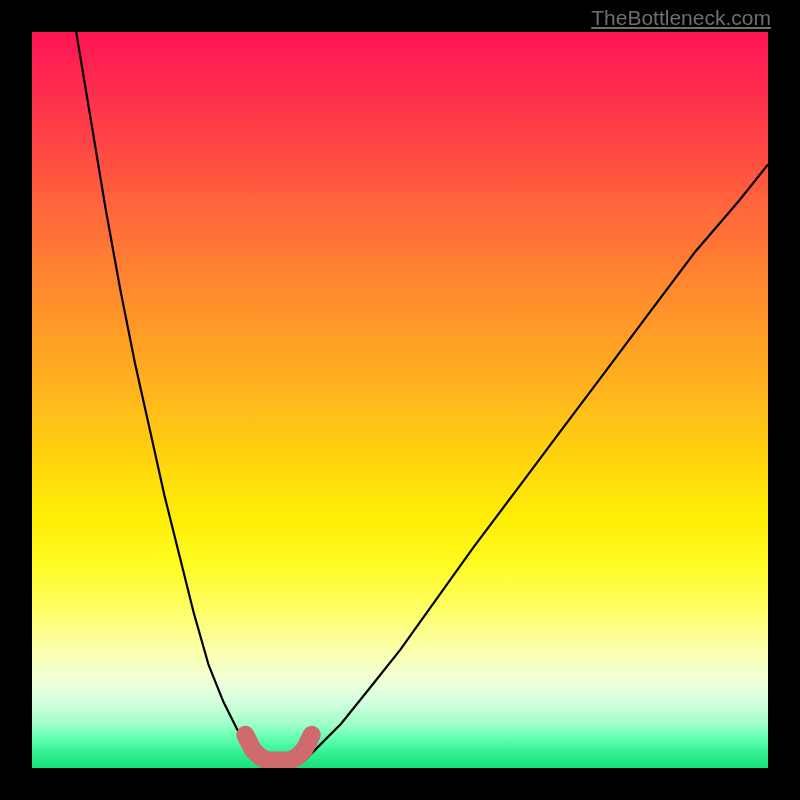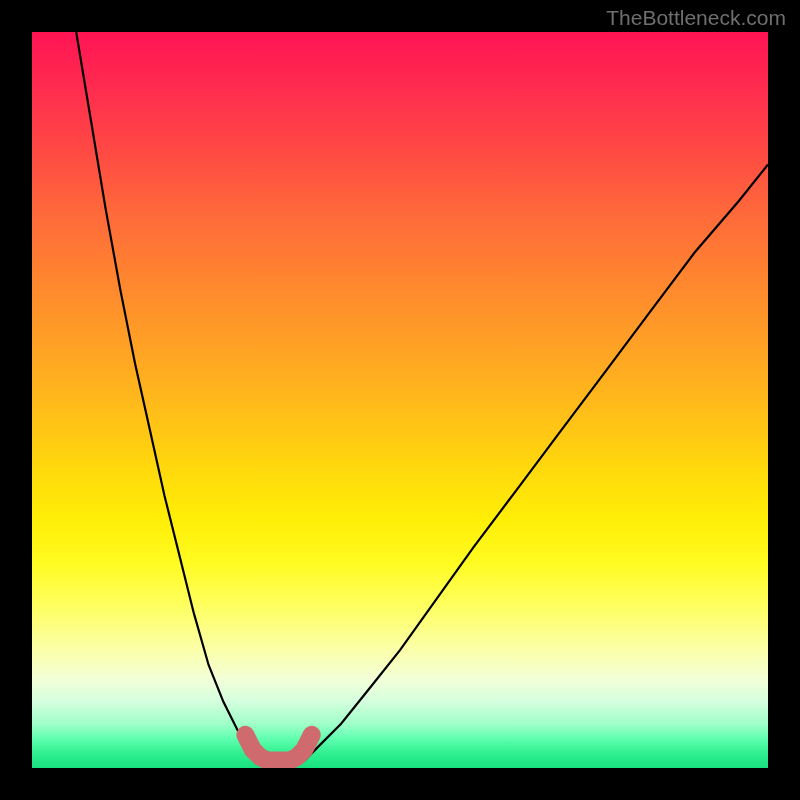--- a/index.html
+++ b/index.html
@@ -7,25 +7,26 @@
     padding: 0;
     width: 800px;
     height: 800px;
     background: #000;
     position: relative;
     font-family: Arial, sans-serif;
   }
   .watermark {
     position: absolute;
     top: 6px;
-    right: 14px;
+    right: 29px;
     color: #6f6f6f;
     font-size: 21px;
     font-weight: 500;
     z-index: 10;
+    text-decoration: underline;
   }
   .plot-area {
     position: absolute;
     left: 32px;
     top: 32px;
     width: 736px;
     height: 736px;
     background: linear-gradient(to bottom,
       #ff1454 0%,
       #ff2d4e 8%,

